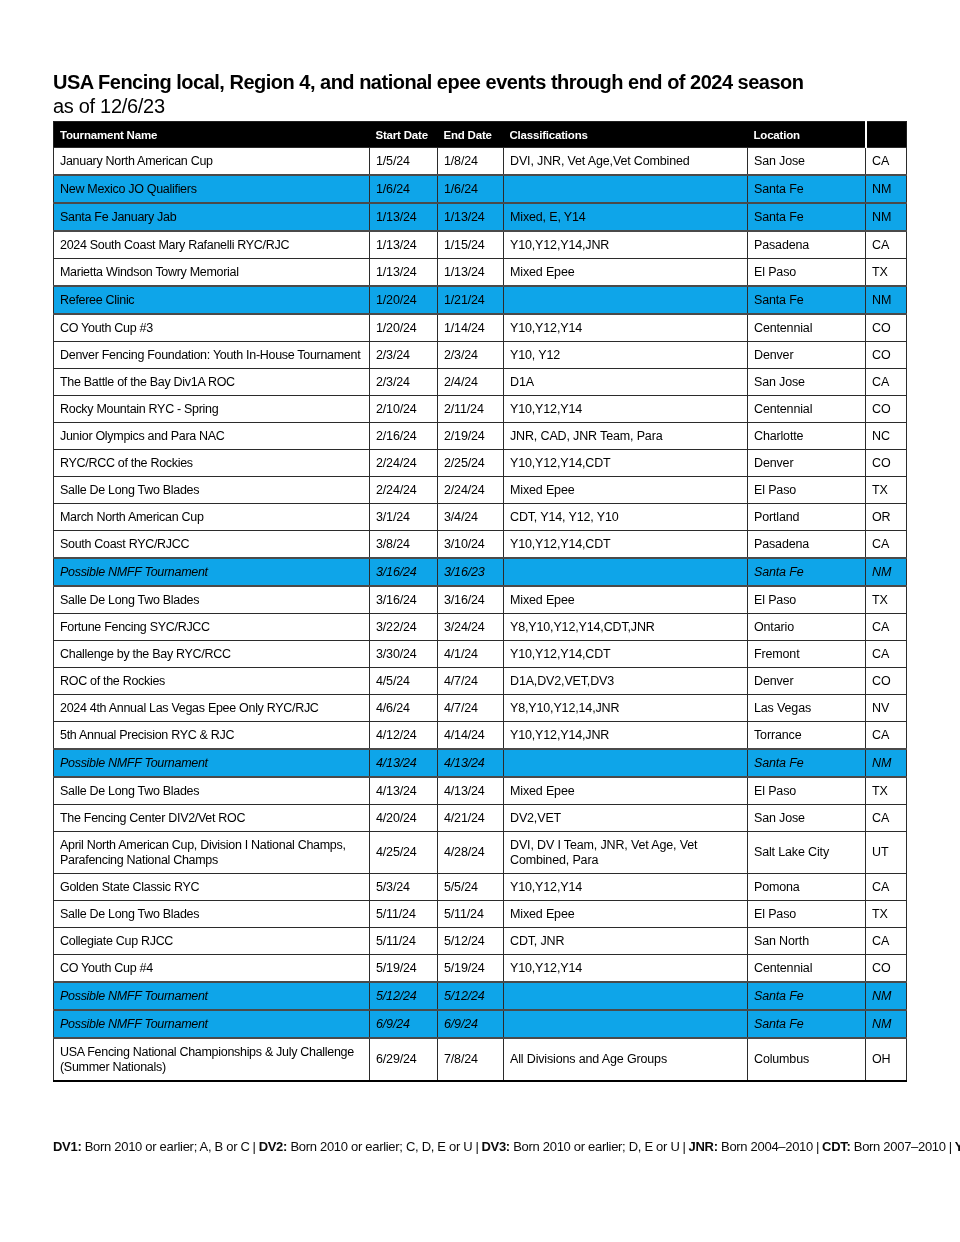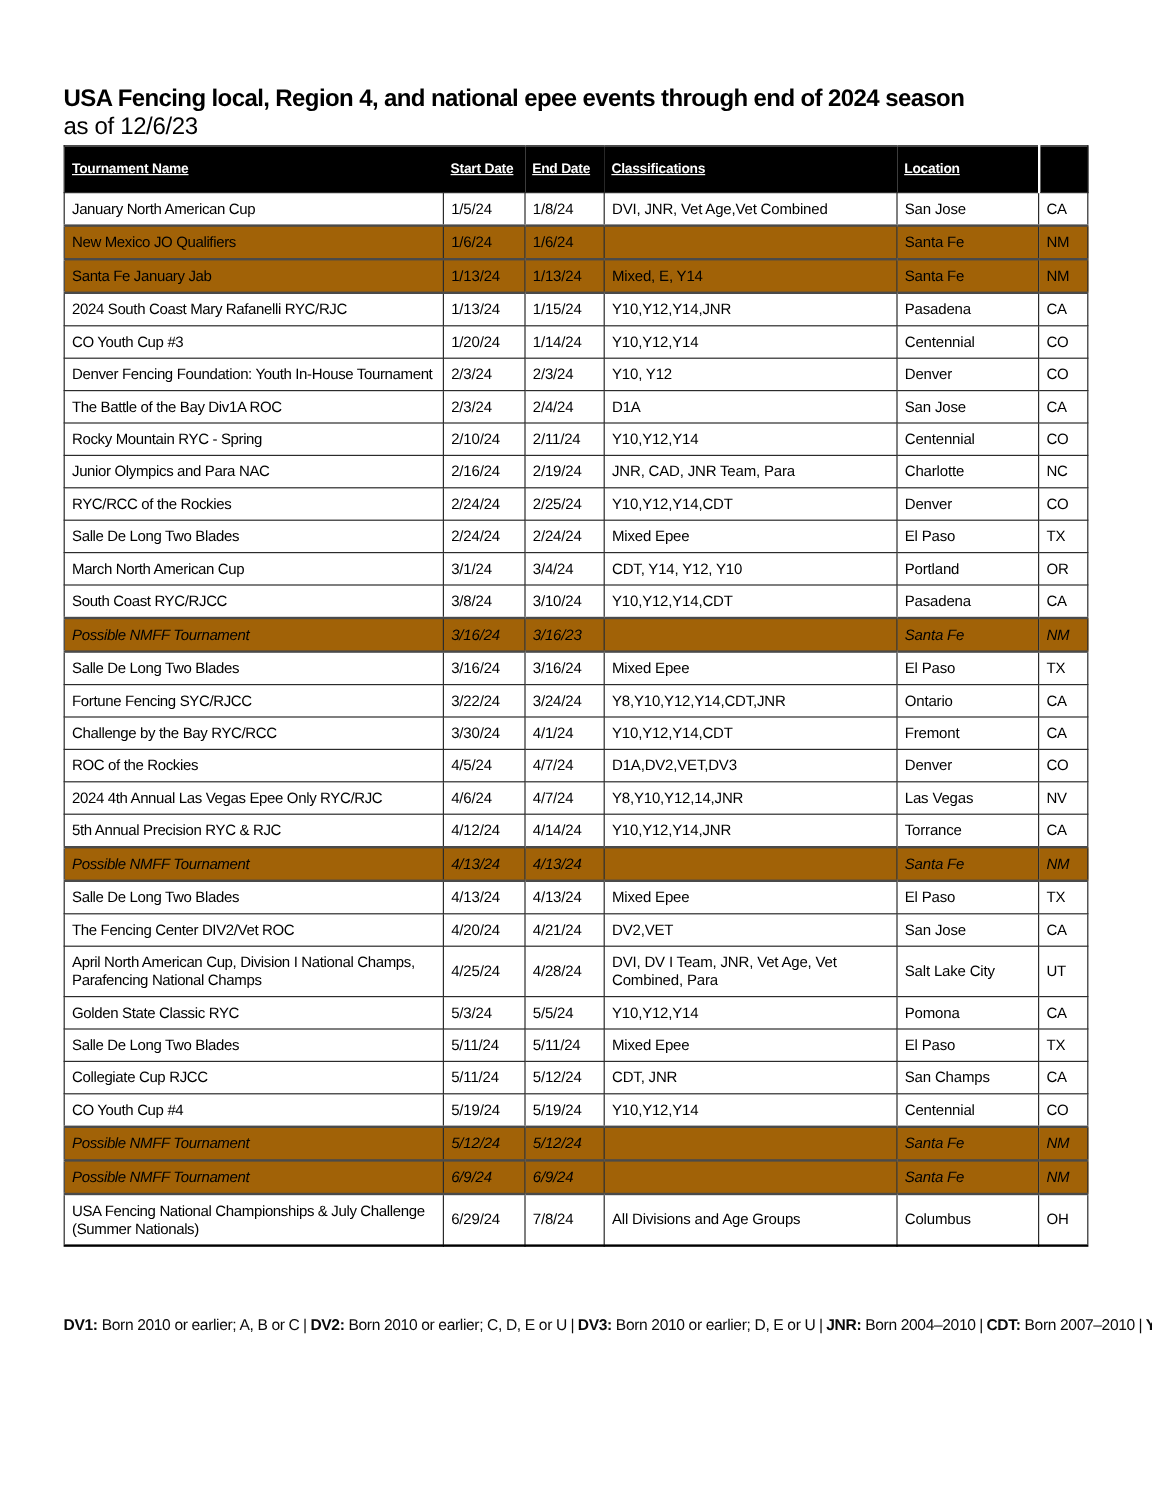--- a/index.html
+++ b/index.html
@@ -40,36 +40,35 @@
   col.c-state { width: 41px; }
   thead th {
     background: #000;
     color: #fff;
     font-size: 11.5px;
     font-weight: bold;
     text-align: left;
     padding: 6px 2px 6px 6px;
     white-space: nowrap;
     letter-spacing: -0.2px;
-    height: 39px;
-    text-decoration: underline;
+    height: 26px;
   }
   thead th.state-header { border-left: 2px solid #fff; }
   tbody td {
     font-size: 12.5px;
     line-height: 15px;
     letter-spacing: -0.15px;
     padding: 5.5px 5px 5.5px 6px;
     border: 1.3px solid #2b2b2b;
     vertical-align: middle;
     background: #fff;
   }
   tbody td.name { letter-spacing: -0.3px; }
   tr.shaded td {
-    background: #a16207;
+    background: #0ea5e9;
     border-top: 2.4px solid #4a4a4a;
     border-bottom: 2.4px solid #4a4a4a;
   }
   tr.italic td { font-style: italic; }
   .legend {
     margin-top: 57px;
     font-size: 13px;
     letter-spacing: -0.3px;
     white-space: nowrap;
     color: #0a0a0a;
@@ -130,20 +129,36 @@
         </tr>
         <tr>
           <td class="name">2024 South Coast Mary Rafanelli RYC/RJC</td>
           <td>1/13/24</td>
           <td>1/15/24</td>
           <td>Y10,Y12,Y14,JNR</td>
           <td>Pasadena</td>
           <td>CA</td>
         </tr>
         <tr>
+          <td class="name">Marietta Windson Towry Memorial</td>
+          <td>1/13/24</td>
+          <td>1/13/24</td>
+          <td>Mixed Epee</td>
+          <td>El Paso</td>
+          <td>TX</td>
+        </tr>
+        <tr class="shaded">
+          <td class="name">Referee Clinic</td>
+          <td>1/20/24</td>
+          <td>1/21/24</td>
+          <td></td>
+          <td>Santa Fe</td>
+          <td>NM</td>
+        </tr>
+        <tr>
           <td class="name">CO Youth Cup #3</td>
           <td>1/20/24</td>
           <td>1/14/24</td>
           <td>Y10,Y12,Y14</td>
           <td>Centennial</td>
           <td>CO</td>
         </tr>
         <tr>
           <td class="name">Denver Fencing Foundation: Youth In-House Tournament</td>
           <td>2/3/24</td>
@@ -310,21 +325,21 @@
           <td>5/11/24</td>
           <td>Mixed Epee</td>
           <td>El Paso</td>
           <td>TX</td>
         </tr>
         <tr>
           <td class="name">Collegiate Cup RJCC</td>
           <td>5/11/24</td>
           <td>5/12/24</td>
           <td>CDT, JNR</td>
-          <td>San Champs</td>
+          <td>San North</td>
           <td>CA</td>
         </tr>
         <tr>
           <td class="name">CO Youth Cup #4</td>
           <td>5/19/24</td>
           <td>5/19/24</td>
           <td>Y10,Y12,Y14</td>
           <td>Centennial</td>
           <td>CO</td>
         </tr>

